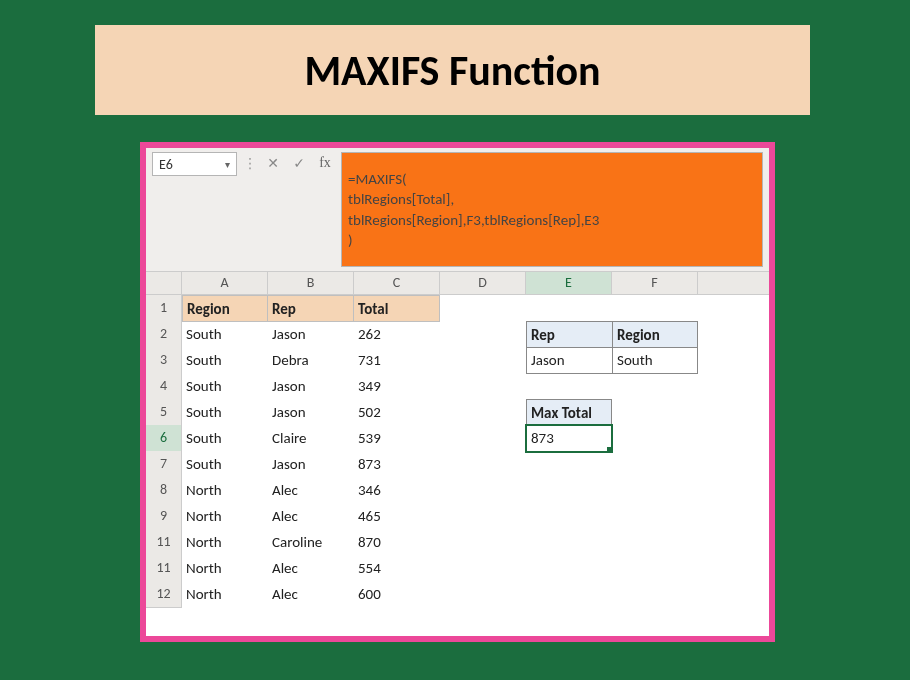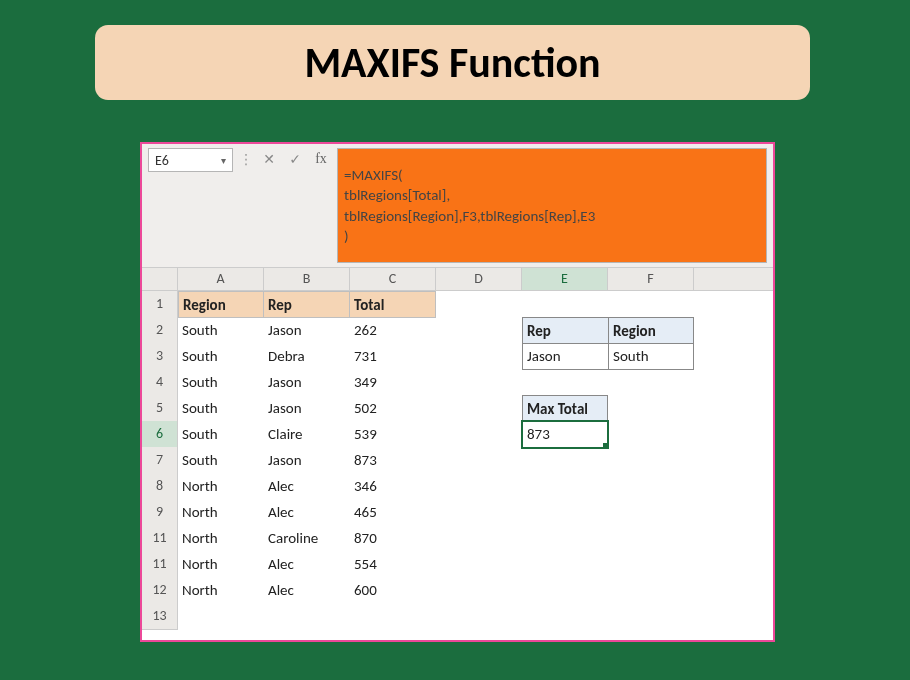--- a/index.html
+++ b/index.html
@@ -8,38 +8,37 @@
       width: 910px;
       height: 680px;
       font-family: Calibri, Arial, sans-serif;
       position: relative;
     }
     .title-banner {
       position: absolute;
       top: 25px;
       left: 95px;
       width: 715px;
-      height: 75px;
+      height: 90px;
       background: #f5d5b5;
       display: flex;
       align-items: center;
       justify-content: center;
       font-size: 42px;
       font-weight: 700;
       color: #000;
-      border-radius: 13px;
     }
     .excel-window {
       position: absolute;
       top: 142px;
       left: 140px;
       width: 635px;
       height: 500px;
       background: #fff;
-      border: 2px solid #ec4899;
+      border: 6px solid #ec4899;
       overflow: hidden;
     }
     .formula-bar-area {
       display: flex;
       border-bottom: 1px solid #ccc;
       background: #f0eeec;
       align-items: flex-start;
       padding: 4px 6px;
       gap: 6px;
     }
@@ -287,24 +286,15 @@
       </div>
       <div class="row">
         <div class="rh">12</div>
         <div class="cell">North</div>
         <div class="cell">Alec</div>
         <div class="cell num">600</div>
         <div class="cell"></div>
         <div class="cell"></div>
         <div class="cell"></div>
       </div>
-      <div class="row">
-        <div class="rh">13</div>
-        <div class="cell"></div>
-        <div class="cell"></div>
-        <div class="cell"></div>
-        <div class="cell"></div>
-        <div class="cell"></div>
-        <div class="cell"></div>
-      </div>
     </div>
   </div>
 </div>
 
 </body></html>

